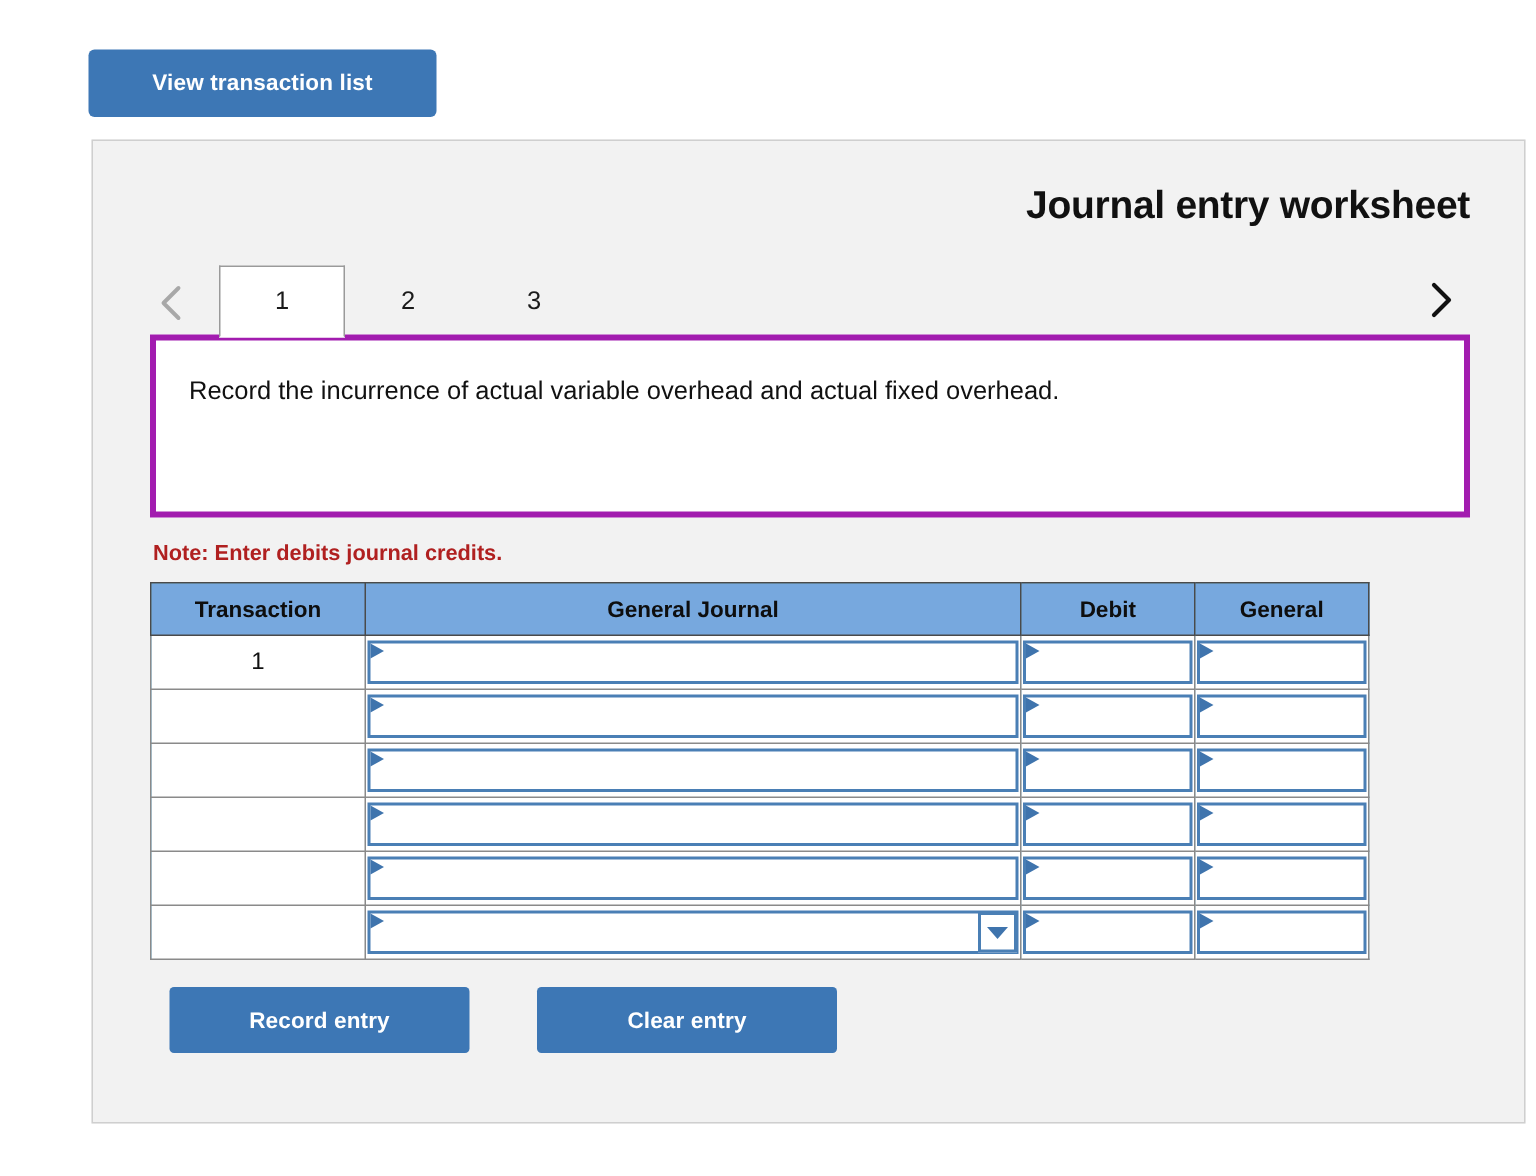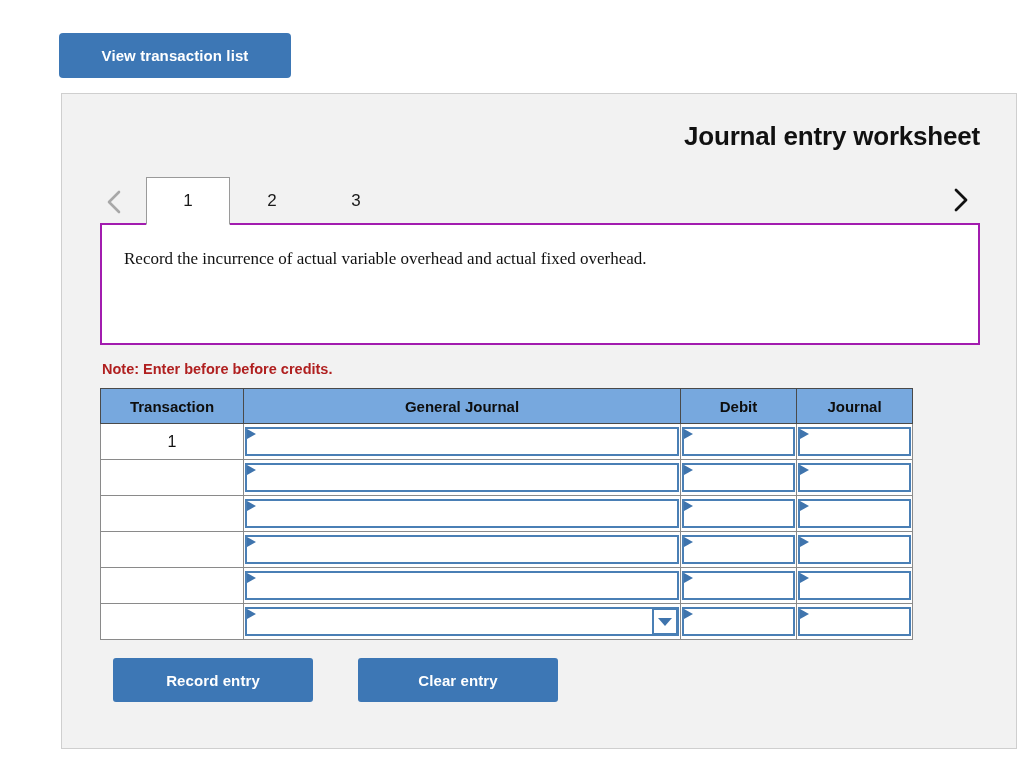--- a/index.html
+++ b/index.html
@@ -134,29 +134,28 @@
     z-index: 3;
     margin-bottom: -1px;
   }
 
   .tab-spacer { width: 12px; }
 
   
   .instruction-box {
     position: relative;
     background: #ffffff;
-    border: 2px solid #a21caf;
+    border: 4px solid #a21caf;
     box-sizing: border-box;
     height: 122px;
     padding: 24px 22px;
     font-size: 17px;
     color: #111111;
     margin-top: -1px;
     z-index: 1;
-    font-family: Liberation Serif, serif;
   }
 
   .note {
     color: #b02020;
     font-size: 14.5px;
     font-weight: bold;
     margin: 16px 0 11px 2px;
   }
 
   
@@ -321,35 +320,35 @@
               <polyline points="6,5 16,15 6,25" fill="none" stroke="#111111" stroke-width="2.8" stroke-linecap="round" stroke-linejoin="round"></polyline>
             </svg>
           </span>
         </button>
       </div>
 
       <div class="instruction-box">
         <span>Record the incurrence of actual variable overhead and actual fixed overhead.</span>
       </div>
 
-      <div class="note">Note: Enter before before credits.</div>
+      <div class="note">Note: Enter debits journal credits.</div>
 
       <table class="journal-table">
         <colgroup>
           <col class="col-transaction">
           <col class="col-journal">
           <col class="col-debit">
           <col class="col-credit">
         </colgroup>
         <thead>
           <tr>
             <th>Transaction</th>
             <th>General Journal</th>
             <th>Debit</th>
-            <th>Journal</th>
+            <th>General</th>
           </tr>
         </thead>
         <tbody>
 
           <tr>
             <td class="cell-transaction">1</td>
             <td class="cell-input">
               <div class="field">
                 <span class="field-text"></span>
               </div>

